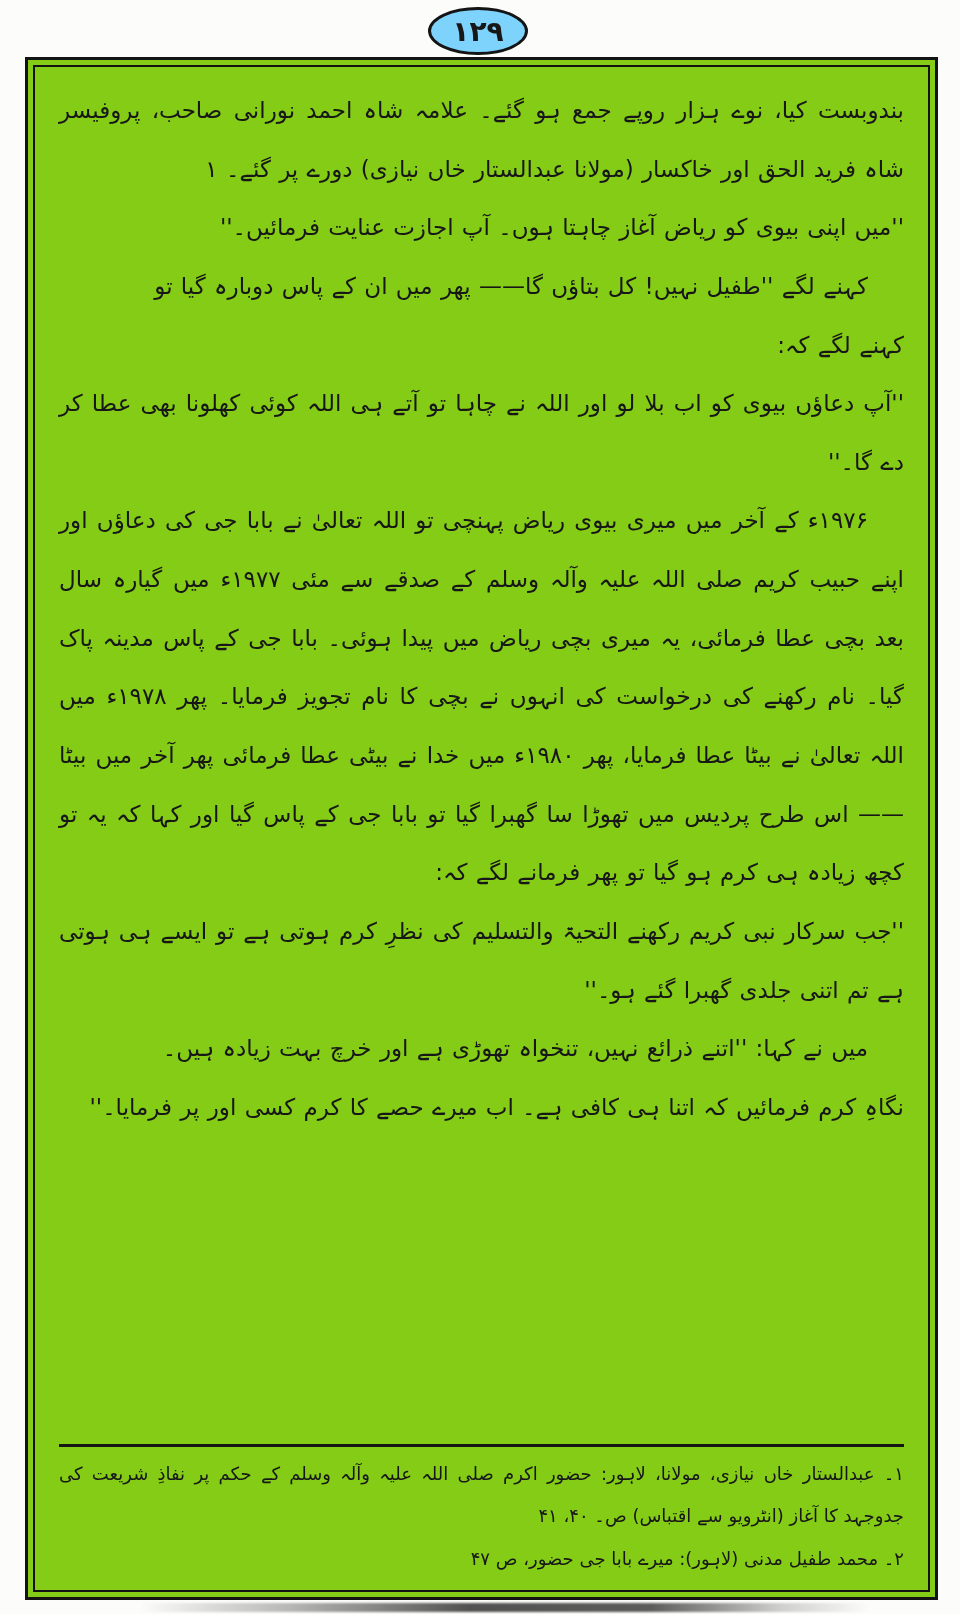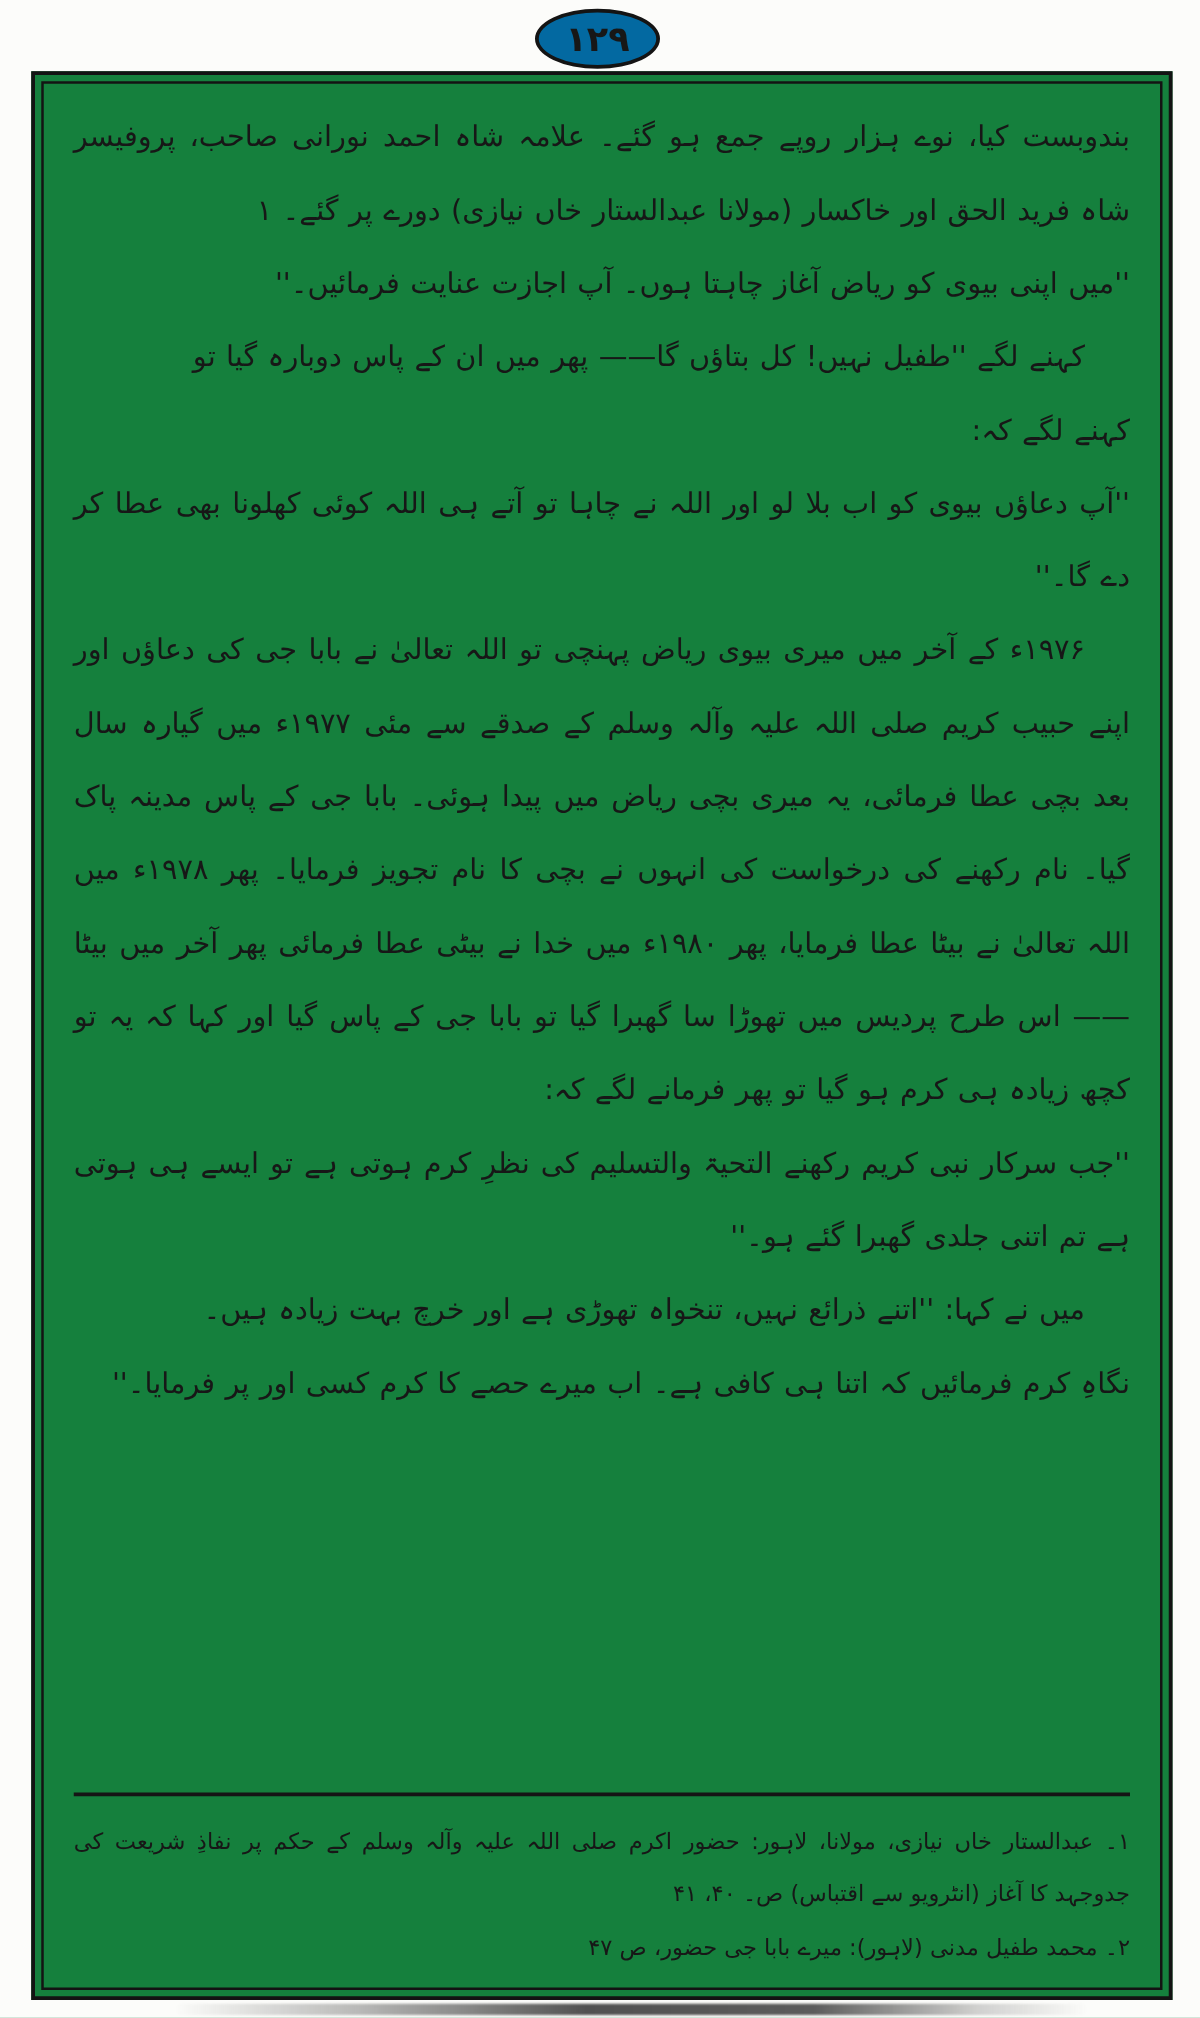--- a/index.html
+++ b/index.html
@@ -20,41 +20,41 @@
   
   .page-num-oval {
     position: absolute;
     top: 7px;
     left: 50%;
     transform: translateX(-52%);
     min-width: 100px;
     height: 48px;
     border: 3px solid #141414;
     border-radius: 50%;
-    background: #0369a1;
+    background: #7dd3fc;
     display: flex;
     align-items: center;
     justify-content: center;
     font-size: 28px;
     font-weight: 700;
     letter-spacing: 3px;
     z-index: 3;
     direction: ltr;
   }
 
   
   .frame-outer {
     position: absolute;
     top: 57px;
     left: 25px;
     right: 22px;
     bottom: 14px;
     border: 3px solid #131313;
     padding: 5px;
-    background: #15803d;
+    background: #84cc16;
   }
   .frame-inner {
     width: 100%;
     height: 100%;
     border: 2px solid #131313;
     padding: 14px 24px 10px 24px;
     display: flex;
     flex-direction: column;
     overflow: hidden;
   }
@@ -86,21 +86,21 @@
     width: 82px;
     border-top: 3px solid #1a1a1a;
     vertical-align: middle;
     margin: 0 4px 0 10px;
   }
 
   .footnotes {
     direction: rtl;
     border-top: 3px solid #151515;
     margin-top: 24px;
-    padding-top: 16px;
+    padding-top: 6px;
     font-size: 18px;
     line-height: 2.35;
     text-align: justify;
   }
   .footnotes p { margin: 0; }
 
   
   .scan-smudge {
     position: absolute;
     bottom: 2px;

